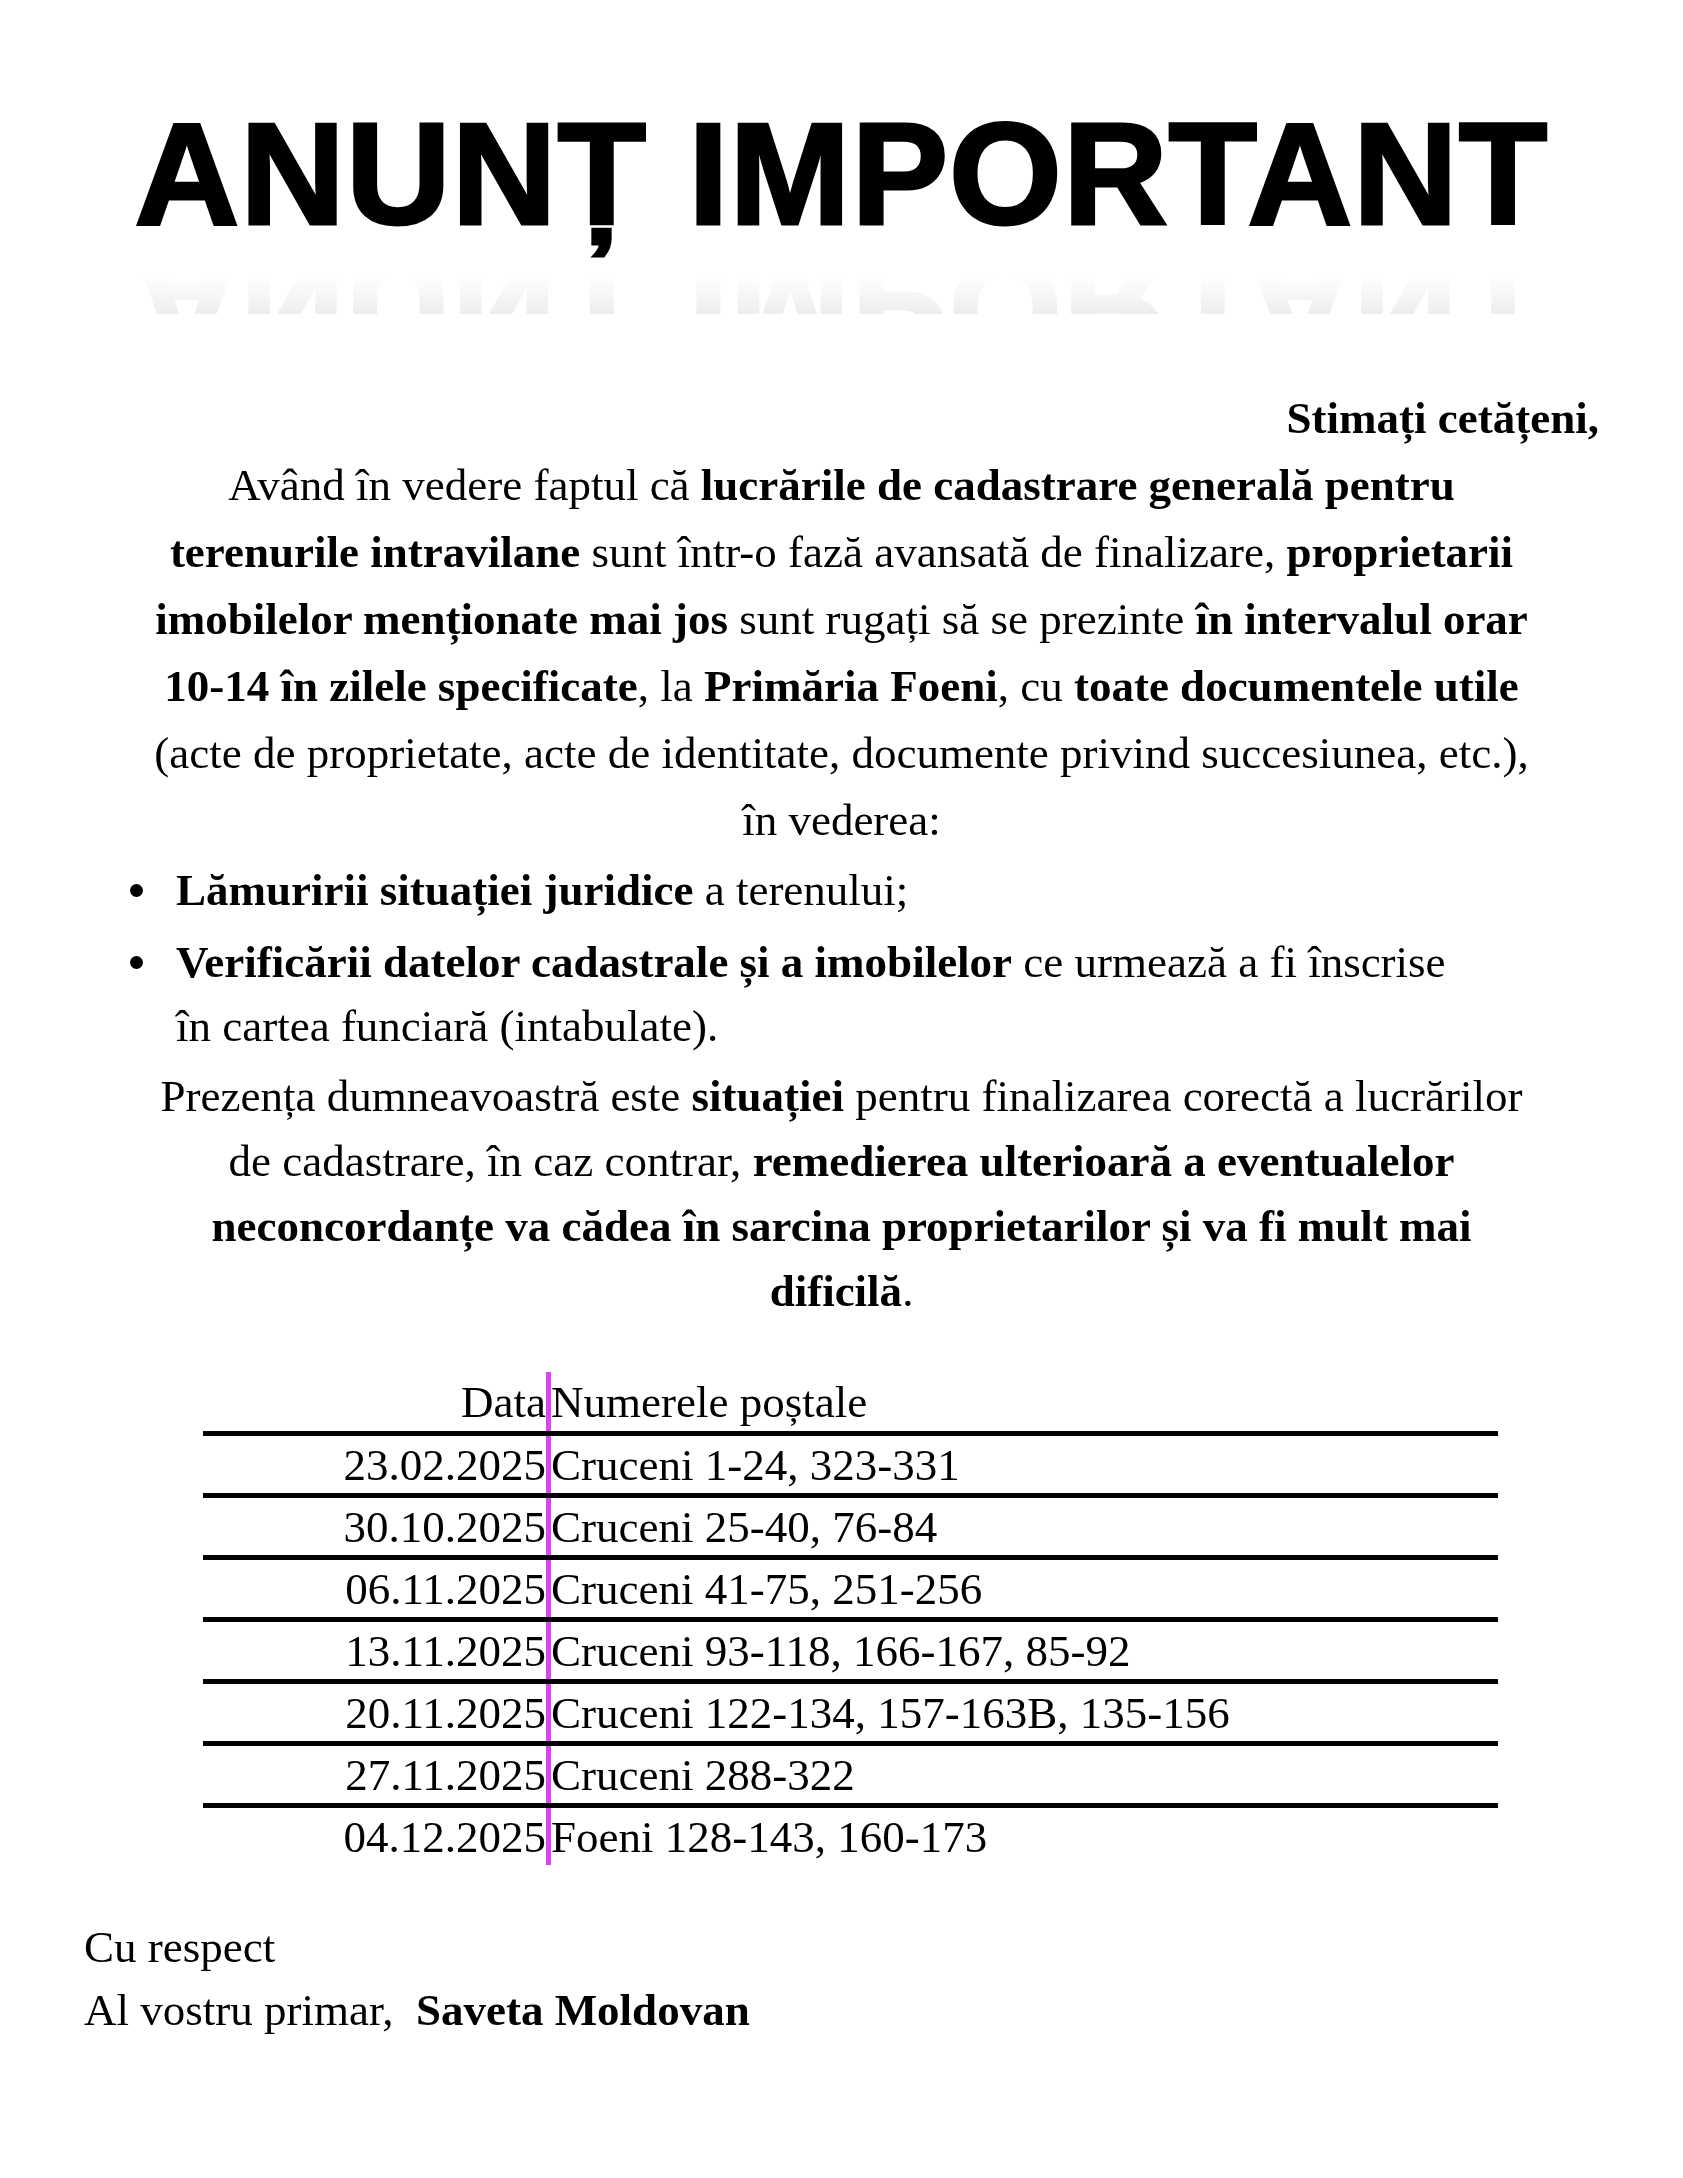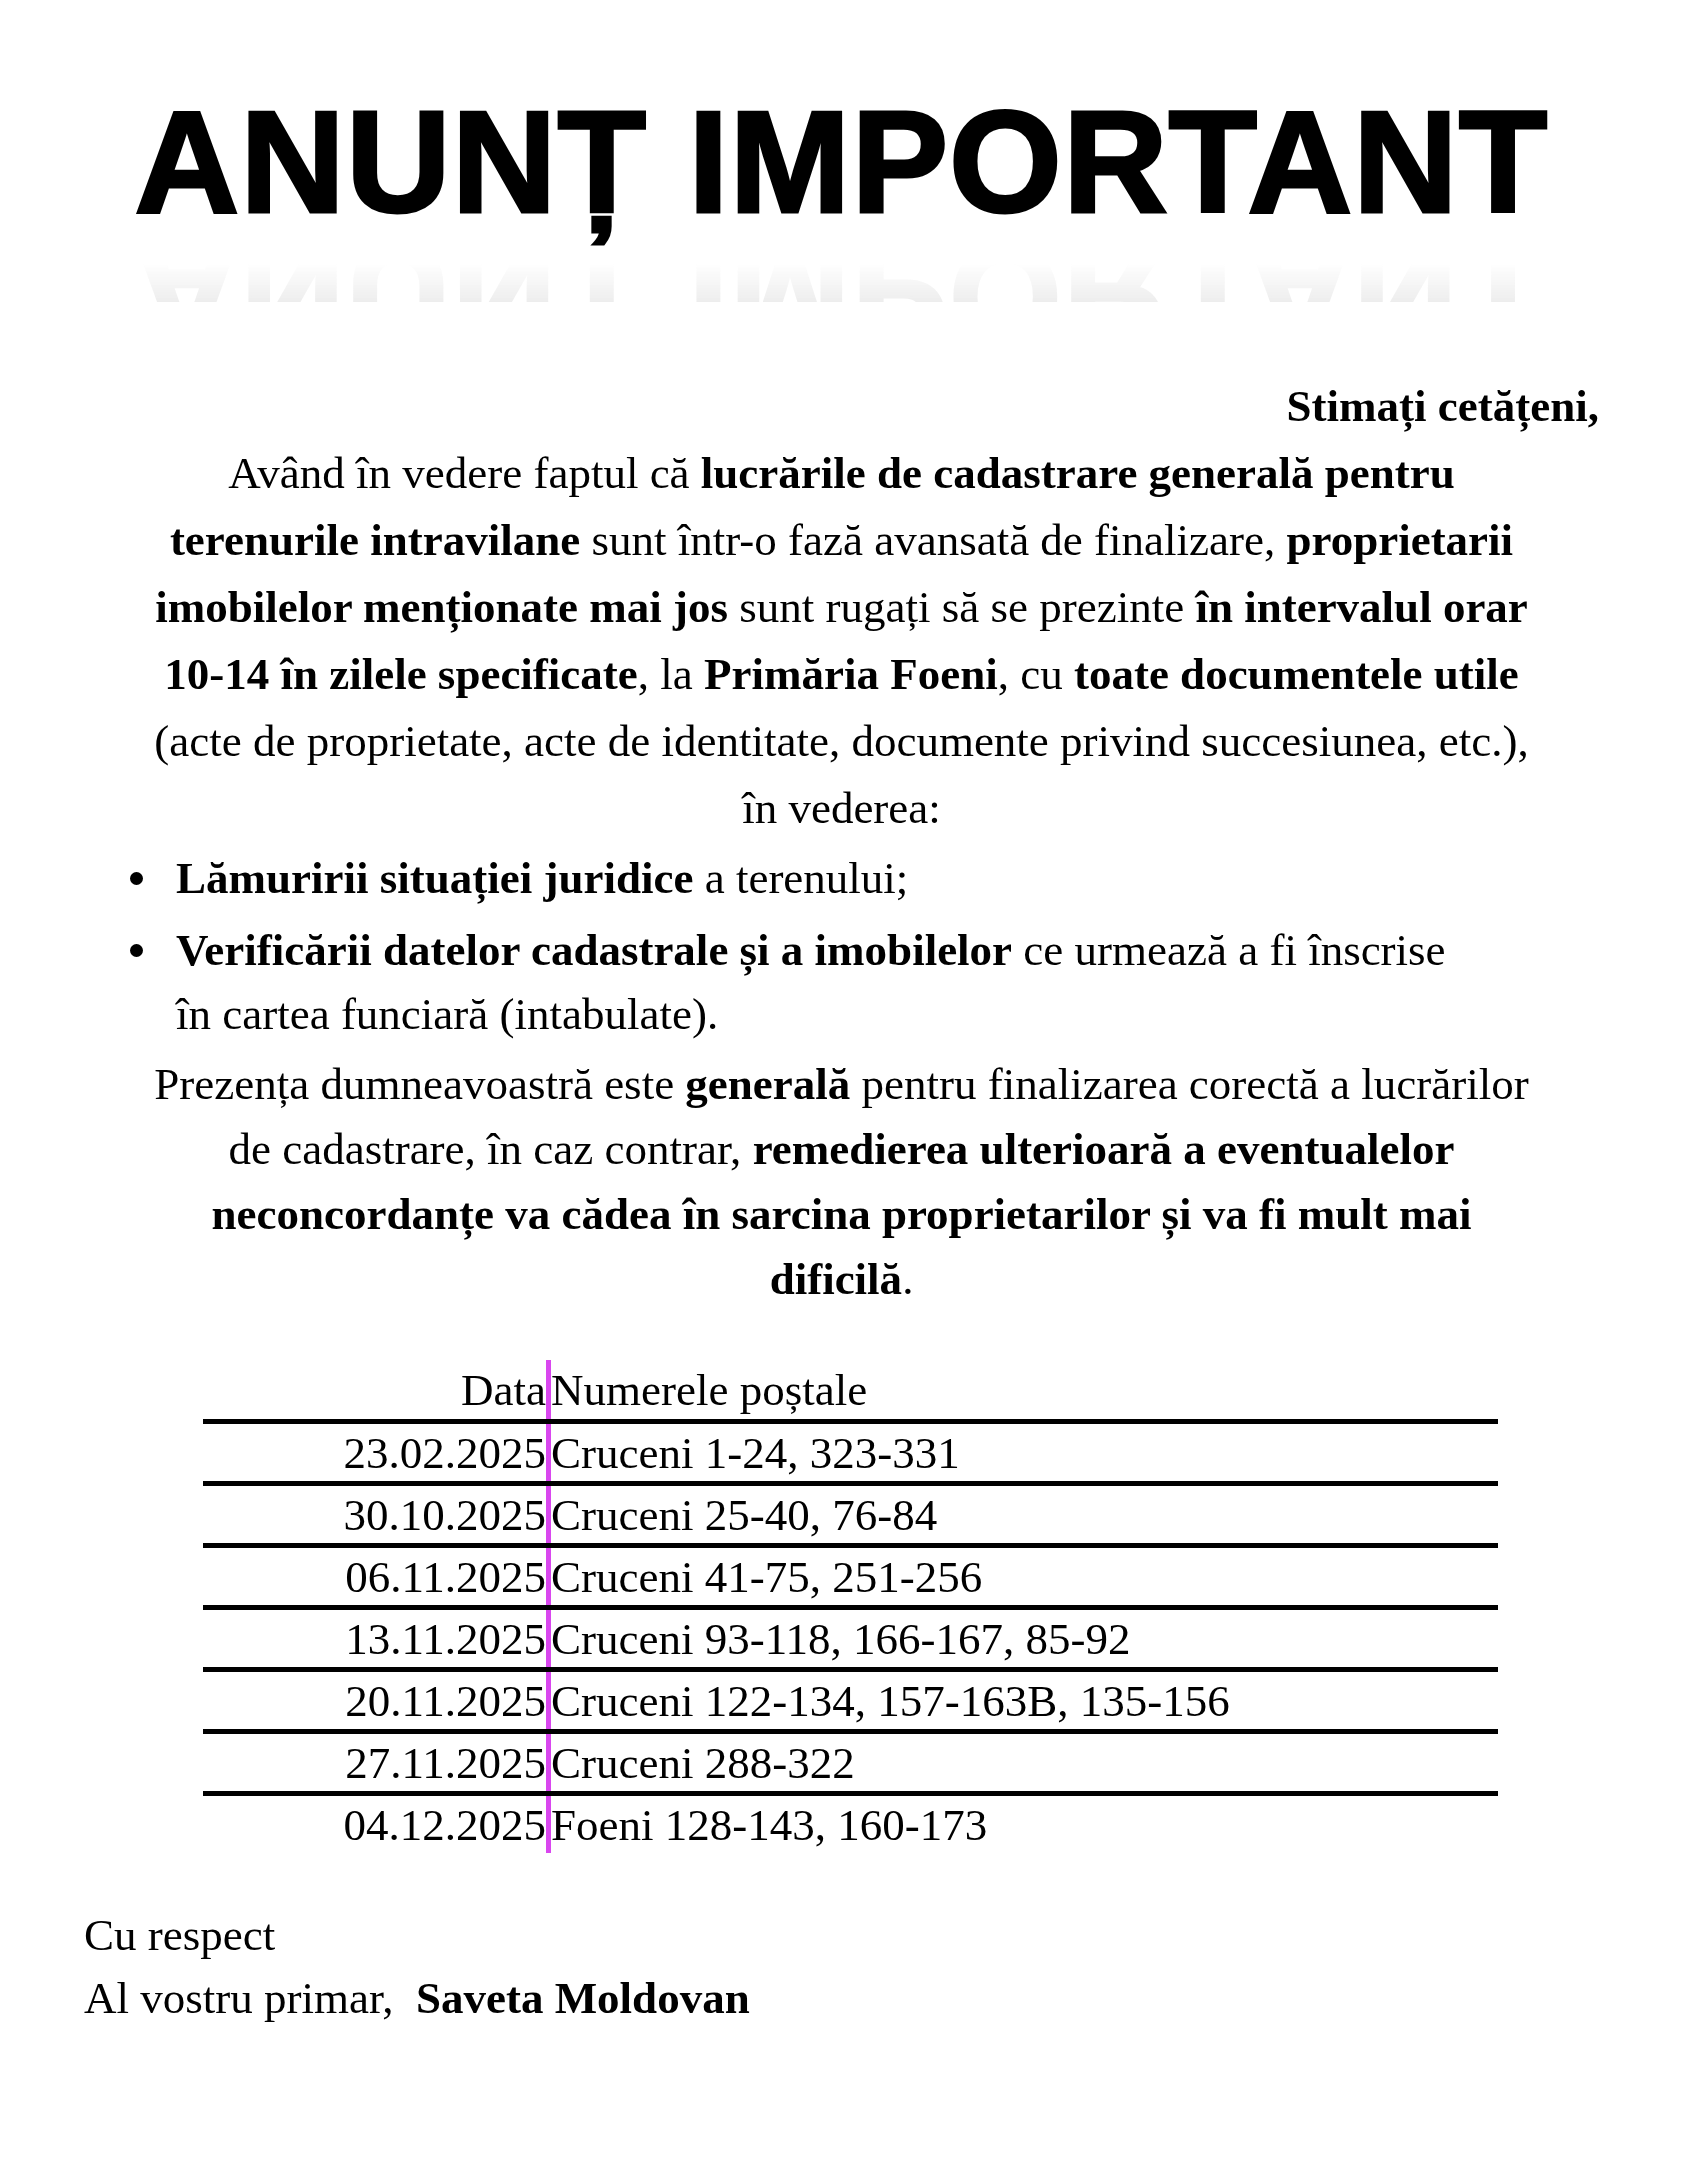--- a/index.html
+++ b/index.html
@@ -4,21 +4,21 @@
 <style>
   html,body { margin:0; padding:0; background:#e8e8e8; }
   .page {
     position: relative;
     width: 1683px;
     height: 2178px;
     margin: 0 auto;
     background: #ffffff;
     color: #000000;
     font-family: "Liberation Serif", serif;
-    padding: 0 84px;
+    padding: 12px 84px;
     box-sizing: border-box;
     overflow: hidden;
   }
 
   
   .title-block { text-align: center; padding-top: 87px; }
   .title-text {
     font-family: "Liberation Sans", "DejaVu Sans", sans-serif;
     font-weight: 900;
     font-size: 145px;
@@ -119,21 +119,21 @@
       <div><span style="font-weight: bold;">Lămuririi situației juridice</span><span> a terenului;</span></div>
     </div>
     <div class="bullet-item">
       <span class="bullet-dot"></span>
       <div><span style="font-weight: bold;">Verificării datelor cadastrale și a imobilelor</span><span> ce urmează a fi înscrise</span></div>
       <div><span>în cartea funciară (intabulate).</span></div>
     </div>
   </div>
 
   <div class="closing">
-    <div class="closing-line"><span>Prezența dumneavoastră este </span><span style="font-weight: bold;">generală</span><span> pentru finalizarea corectă a lucrărilor</span></div>
+    <div class="closing-line"><span>Prezența dumneavoastră este </span><span style="font-weight: bold;">situației</span><span> pentru finalizarea corectă a lucrărilor</span></div>
     <div class="closing-line"><span>de cadastrare, în caz contrar, </span><span style="font-weight: bold;">remedierea ulterioară a eventualelor</span></div>
     <div class="closing-line"><span style="font-weight: bold;">neconcordanțe va cădea în sarcina proprietarilor și va fi mult mai</span></div>
     <div class="closing-line"><span style="font-weight: bold;">dificilă</span><span>.</span></div>
   </div>
 
   <table class="schedule">
     <tbody>
         <tr class="lined">
       <th class="col-date">Data</th>
       <th class="col-num">Numerele poștale</th>

